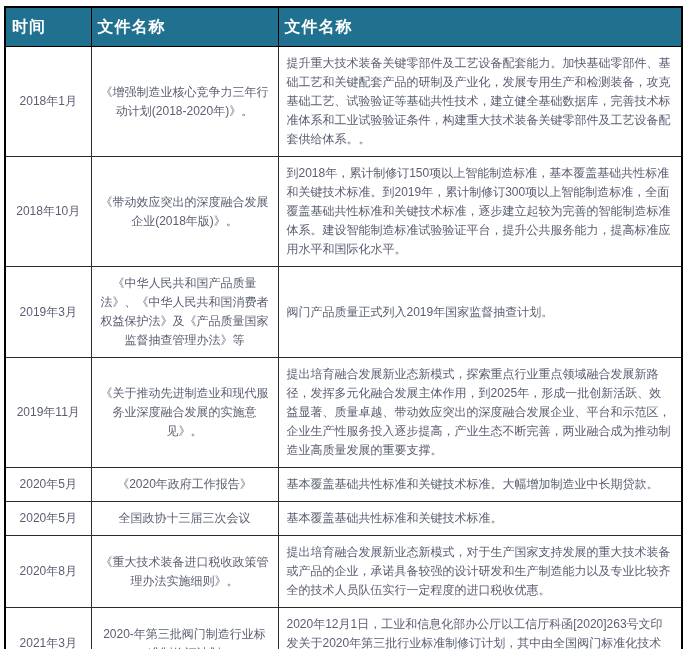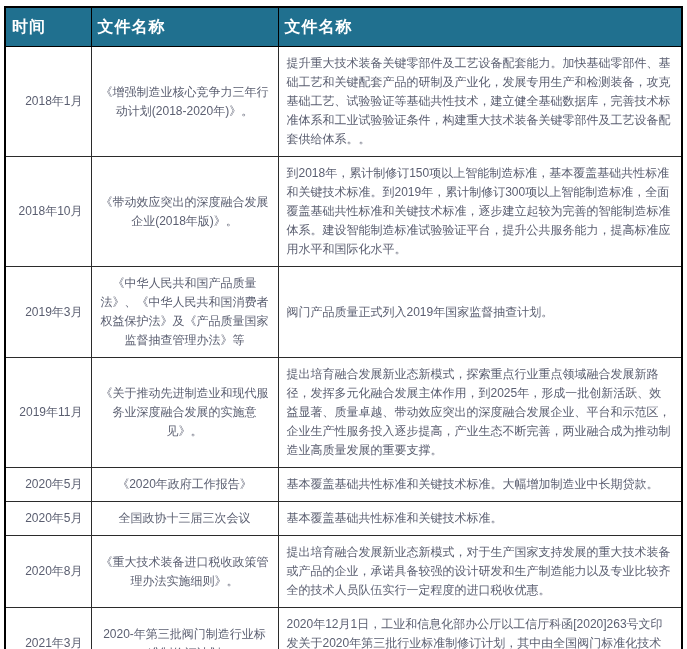--- a/index.html
+++ b/index.html
@@ -42,21 +42,21 @@
     border: 1px solid #2b2b2b;
     background: #ffffff;
     color: #5a5e70;
     font-size: 12px;
     line-height: 19px;
     padding: 7px 8px;
     vertical-align: middle;
     word-break: break-all;
   }
   td.cell-time {
-    text-align: right;
+    text-align: center;
     white-space: nowrap;
     padding-left: 4px;
     padding-right: 4px;
   }
   td.cell-doc { text-align: center; }
   td.cell-content { text-align: left; }
 </style>
 </head>
 <body>
 

